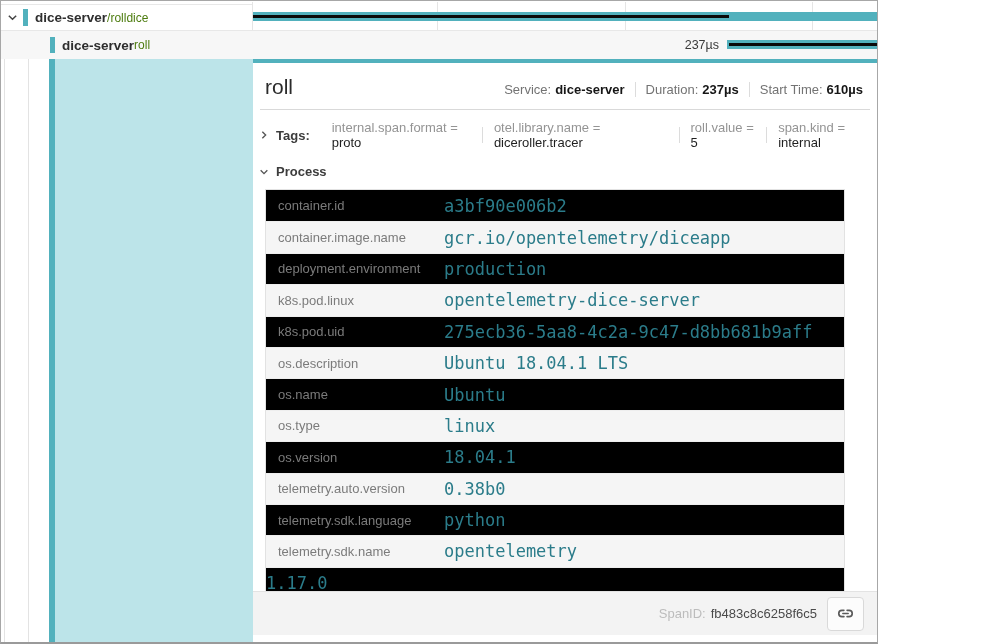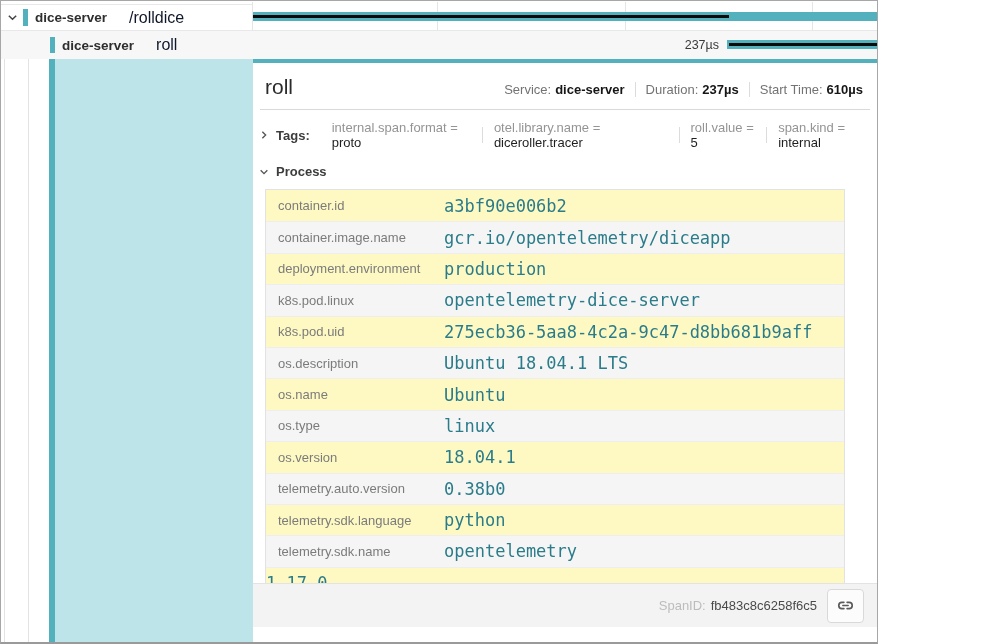--- a/index.html
+++ b/index.html
@@ -15,21 +15,21 @@
   .grid-v{position:absolute;top:1px;height:57px;width:1px;background:#e5e5e5;}
   .sep{position:absolute;height:1px;background:#e8e8e8;}
 
   .row1{position:absolute;top:4px;left:0;width:252px;height:25px;display:flex;align-items:center;cursor:pointer;}
   .row2{position:absolute;top:30px;left:0;width:100%;height:28px;background:#f7f7f7;cursor:pointer;}
   .row2-name{position:absolute;left:0;top:0;width:252px;height:100%;display:flex;align-items:center;}
 
   .chev{flex:none;margin-left:6px;margin-right:5px;display:flex;align-items:center;}
   .colorblock{flex:none;width:5px;height:17px;background:var(--accent);margin-right:7px;}
   .svc{font-size:13.5px;font-weight:600;color:#2e2e2e;white-space:nowrap;}
-  .op{font-size:16px;color:#0f172a;margin-left:22px;white-space:nowrap;}
+  .op{font-size:12px;color:#4d7c0f;margin-left:0;white-space:nowrap;}
 
   .bar1{position:absolute;left:252px;top:11px;width:745px;height:9px;background:var(--accent);}
   .bar1 .seg{position:absolute;top:3px;height:3px;background:#0a0a0a;}
   .dur{position:absolute;left:600px;top:7px;width:118px;text-align:right;font-size:12.5px;color:#3a3a3a;}
   .bar2{position:absolute;left:726px;top:9px;width:186px;height:9px;background:var(--accent);}
   .bar2 .inner{position:absolute;left:2px;right:2px;top:3px;height:3px;background:#0a0a0a;}
 
   
   .detail{position:absolute;top:58px;left:0;right:0;bottom:0;}
   .guide{position:absolute;top:0;bottom:0;width:1px;background:#e3e3e3;}
@@ -47,28 +47,28 @@
 
   .accordion{display:flex;align-items:center;font-size:13px;margin-left:6px;cursor:pointer;}
   .acc-tags{margin-top:10px;}
   .acc-proc{margin-top:14px;}
   .acc-label{font-weight:bold;color:#3c3c3c;margin-left:7px;text-align:right;}
   .tagitems{display:flex;align-items:center;margin-left:22px;}
   .tag-key,.tag-eq{color:#949494;}
   .tag-val{color:#1f1f1f;}
   .tagdiv{width:1px;height:16px;background:#dcdcdc;margin:0 11px;}
 
-  .ptable{margin:10px 32px 0 12px;border:1px solid #e2e2e2;background:#fef9c3;}
+  .ptable{margin:10px 32px 0 12px;border:1px solid #e2e2e2;background:#000000;}
   .prow{display:flex;align-items:center;height:31.4px;}
   .prow + .prow{border-top:1px solid #eeeeee;}
   .prow:nth-child(even){background:#f5f5f5;}
   .pkey{flex:none;width:178px;padding-left:12px;font-size:13px;color:#7b7b7b;}
   .pval{font-family:"DejaVu Sans Mono",monospace;font-size:17px;font-weight:normal;color:var(--valcol);}
 
-  .pfooter{position:absolute;left:0;right:0;bottom:15px;height:44px;background:#f3f3f3;border-top:1px solid #e3e3e3;
+  .pfooter{position:absolute;left:0;right:0;bottom:7px;height:44px;background:#f3f3f3;border-top:1px solid #e3e3e3;
     display:flex;align-items:center;justify-content:flex-end;padding-right:13px;font-size:13px;}
   .sid-label{color:#bcbcbc;}
   .sid-val{color:#4a4a4a;margin-left:5px;margin-right:10px;}
   .linkbtn{width:37px;height:34px;border:1px solid #d9d9d9;border-radius:4px;background:#fcfcfc;
     display:flex;align-items:center;justify-content:center;cursor:pointer;padding:0;}
 </style>
 </head>
 <body>
 
 <div class="window" style="--accent: #52b1bd; --accent-light: #bce4e9; --valcol: #2b7c8a;">

